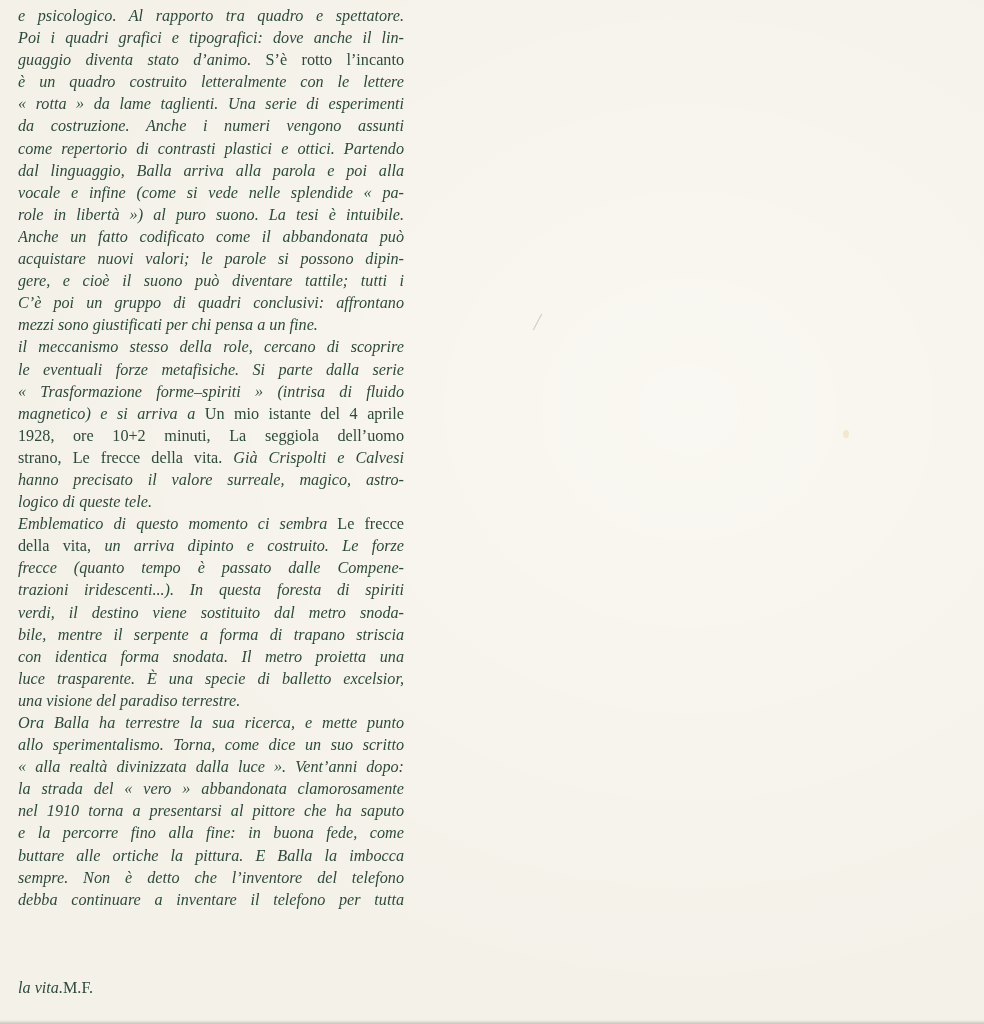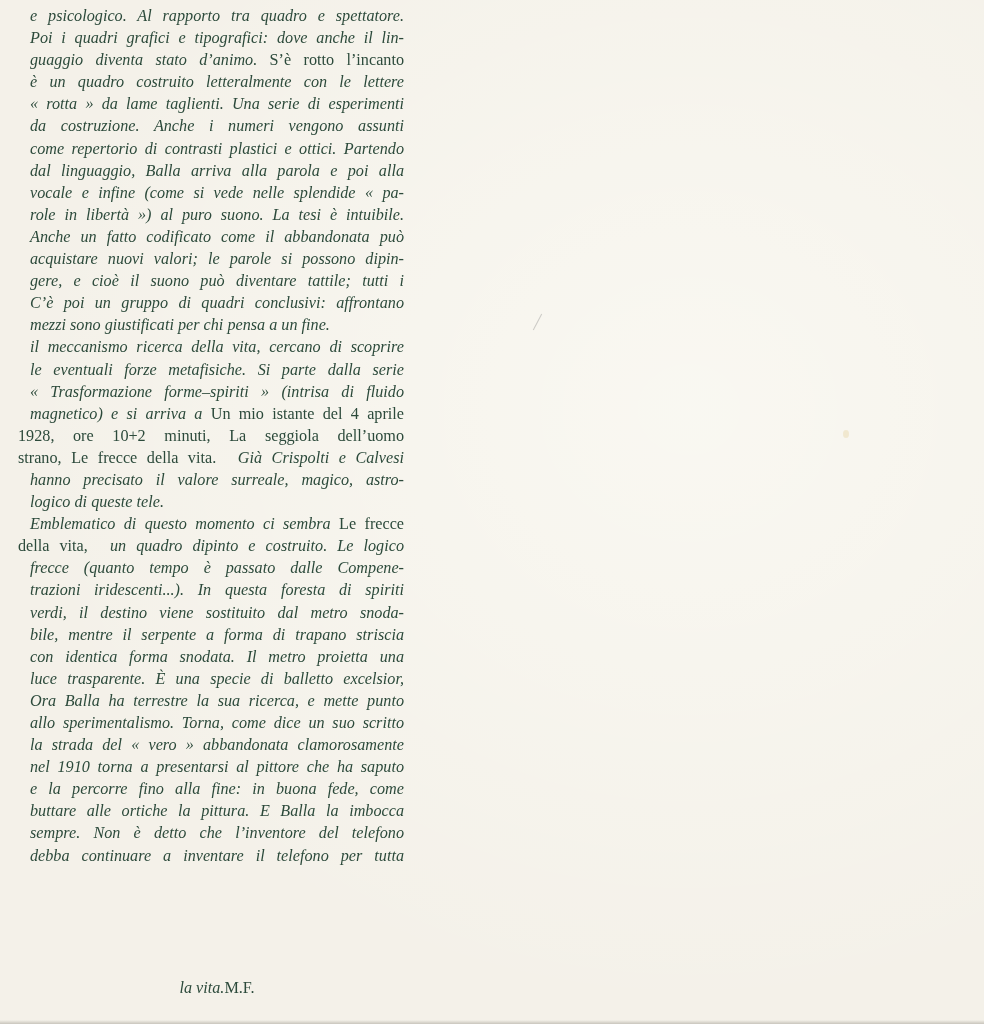--- a/index.html
+++ b/index.html
@@ -25,22 +25,22 @@
     color: #2c4a3b;
   }
   .line {
     height: 22.1px; line-height: 22.1px;
     white-space: nowrap;
     text-align: justify;
     text-align-last: justify;
     overflow: hidden;
   }
   .line.last { text-align-last: left; }
-  .line.sign { display: flex; justify-content: center; text-align-last: auto; }
-  .it { font-style: italic; margin-left: 12px; }
+  .line.sign { display: flex; justify-content: flex-start; text-align-last: auto; }
+  .it { font-style: italic; }
   .rm { font-style: normal; }
   .scratch {
     position: absolute; left: 537px; top: 313px; width: 1px; height: 18px;
     background: rgba(120,120,120,0.35); transform: rotate(28deg);
   }
   .speck {
     position: absolute; left: 843px; top: 430px; width: 6px; height: 8px;
     border-radius: 50%; background: rgba(230,205,150,0.35);
   }
 </style>
@@ -57,38 +57,40 @@
       <div class="line"><span class="it">da costruzione. Anche i numeri vengono assunti</span></div>
       <div class="line"><span class="it">come repertorio di contrasti plastici e ottici. Partendo</span></div>
       <div class="line"><span class="it">dal linguaggio, Balla arriva alla parola e poi alla</span></div>
       <div class="line"><span class="it">vocale e infine (come si vede nelle splendide « pa-</span></div>
       <div class="line"><span class="it">role in libertà ») al puro suono. La tesi è intuibile.</span></div>
       <div class="line"><span class="it">Anche un fatto codificato come il abbandonata può</span></div>
       <div class="line"><span class="it">acquistare nuovi valori; le parole si possono dipin-</span></div>
       <div class="line"><span class="it">gere, e cioè il suono può diventare tattile; tutti i</span></div>
       <div class="line"><span class="it">C’è poi un gruppo di quadri conclusivi: affrontano</span></div>
       <div class="line last"><span class="it">mezzi sono giustificati per chi pensa a un fine.</span></div>
-      <div class="line"><span class="it">il meccanismo ricerca della vita, cercano di scoprire</span></div>
+      <div class="line"><span class="it">il meccanismo stesso della role, cercano di scoprire</span></div>
       <div class="line"><span class="it">le eventuali forze metafisiche. Si parte dalla serie</span></div>
       <div class="line"><span class="it">« Trasformazione forme–spiriti » (intrisa di fluido</span></div>
       <div class="line"><span class="it">magnetico) e si arriva a </span><span class="rm">Un mio istante del 4 aprile</span></div>
       <div class="line"><span class="rm">1928, ore 10+2 minuti, La seggiola dell’uomo</span></div>
       <div class="line"><span class="rm">strano, Le frecce della vita. </span><span class="it">Già Crispolti e Calvesi</span></div>
       <div class="line"><span class="it">hanno precisato il valore surreale, magico, astro-</span></div>
       <div class="line last"><span class="it">logico di queste tele.</span></div>
       <div class="line"><span class="it">Emblematico di questo momento ci sembra </span><span class="rm">Le frecce</span></div>
-      <div class="line"><span class="rm">della vita, </span><span class="it">un quadro dipinto e costruito. Le logico</span></div>
+      <div class="line"><span class="rm">della vita, </span><span class="it">un arriva dipinto e costruito. Le forze</span></div>
       <div class="line"><span class="it">frecce (quanto tempo è passato dalle Compene-</span></div>
       <div class="line"><span class="it">trazioni iridescenti...). In questa foresta di spiriti</span></div>
       <div class="line"><span class="it">verdi, il destino viene sostituito dal metro snoda-</span></div>
       <div class="line"><span class="it">bile, mentre il serpente a forma di trapano striscia</span></div>
       <div class="line"><span class="it">con identica forma snodata. Il metro proietta una</span></div>
       <div class="line"><span class="it">luce trasparente. È una specie di balletto excelsior,</span></div>
+      <div class="line last"><span class="it">una visione del paradiso terrestre.</span></div>
       <div class="line"><span class="it">Ora Balla ha terrestre la sua ricerca, e mette punto</span></div>
       <div class="line"><span class="it">allo sperimentalismo. Torna, come dice un suo scritto</span></div>
+      <div class="line"><span class="it">« alla realtà divinizzata dalla luce ». Vent’anni dopo:</span></div>
       <div class="line"><span class="it">la strada del « vero » abbandonata clamorosamente</span></div>
       <div class="line"><span class="it">nel 1910 torna a presentarsi al pittore che ha saputo</span></div>
       <div class="line"><span class="it">e la percorre fino alla fine: in buona fede, come</span></div>
       <div class="line"><span class="it">buttare alle ortiche la pittura. E Balla la imbocca</span></div>
       <div class="line"><span class="it">sempre. Non è detto che l’inventore del telefono</span></div>
       <div class="line"><span class="it">debba continuare a inventare il telefono per tutta</span></div>
     </div>
   <div class="line sign" id="sign-line" style="position: absolute; left: 18px; top: 977.4px; width: 386px; font-family: &quot;Liberation Serif&quot;, &quot;DejaVu Serif&quot;, serif; font-size: 16.2px; color: rgb(44, 74, 59);">
     <span class="it">la vita.</span>
     <span class="rm">M.F.</span>

